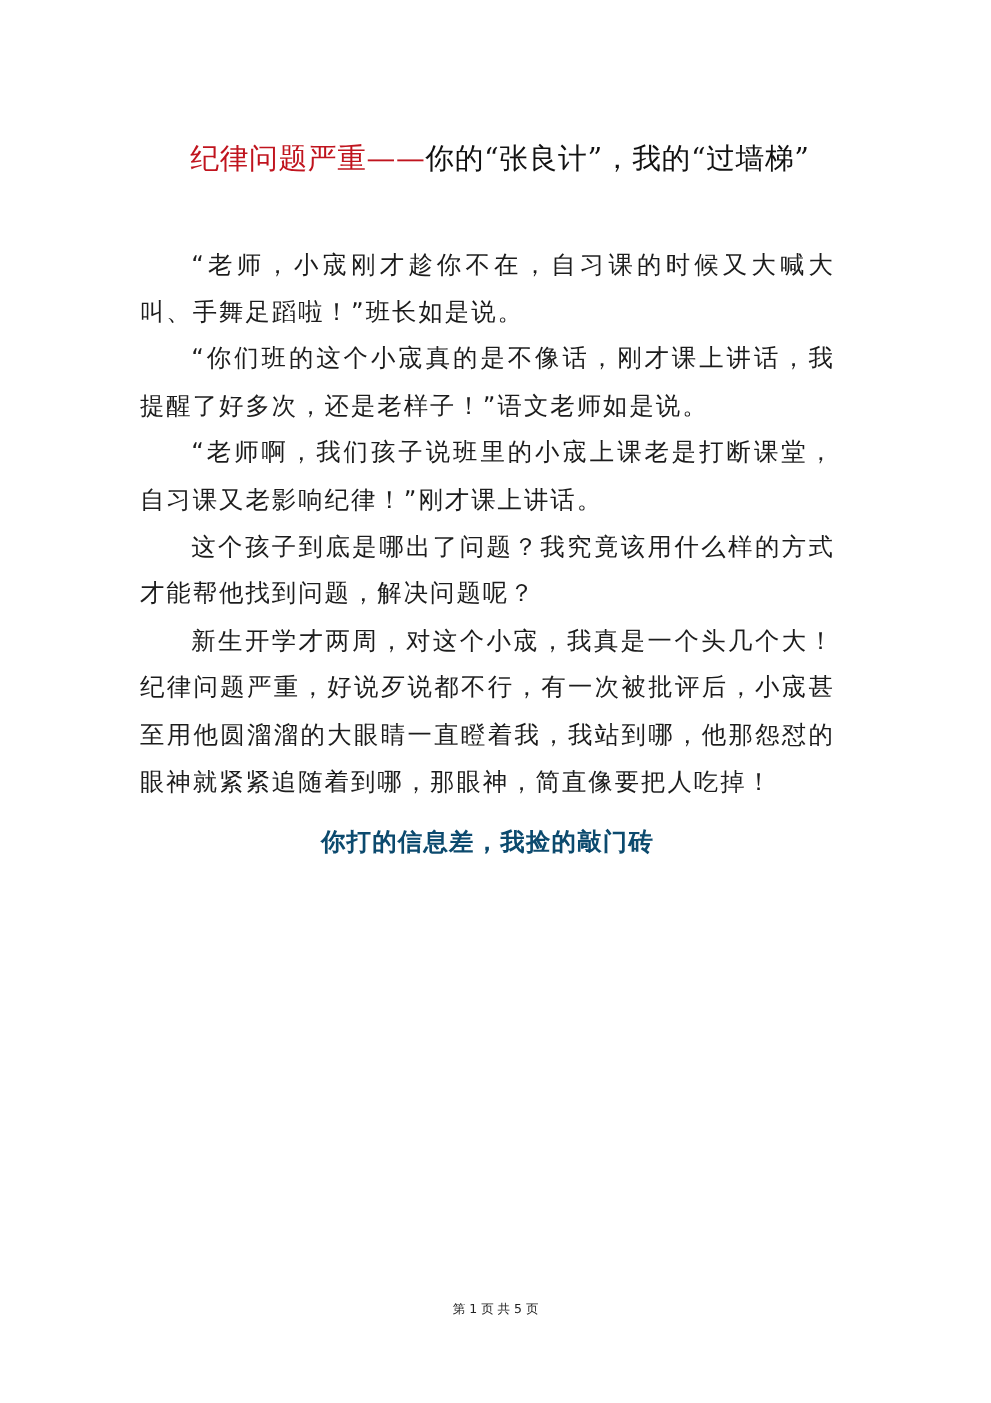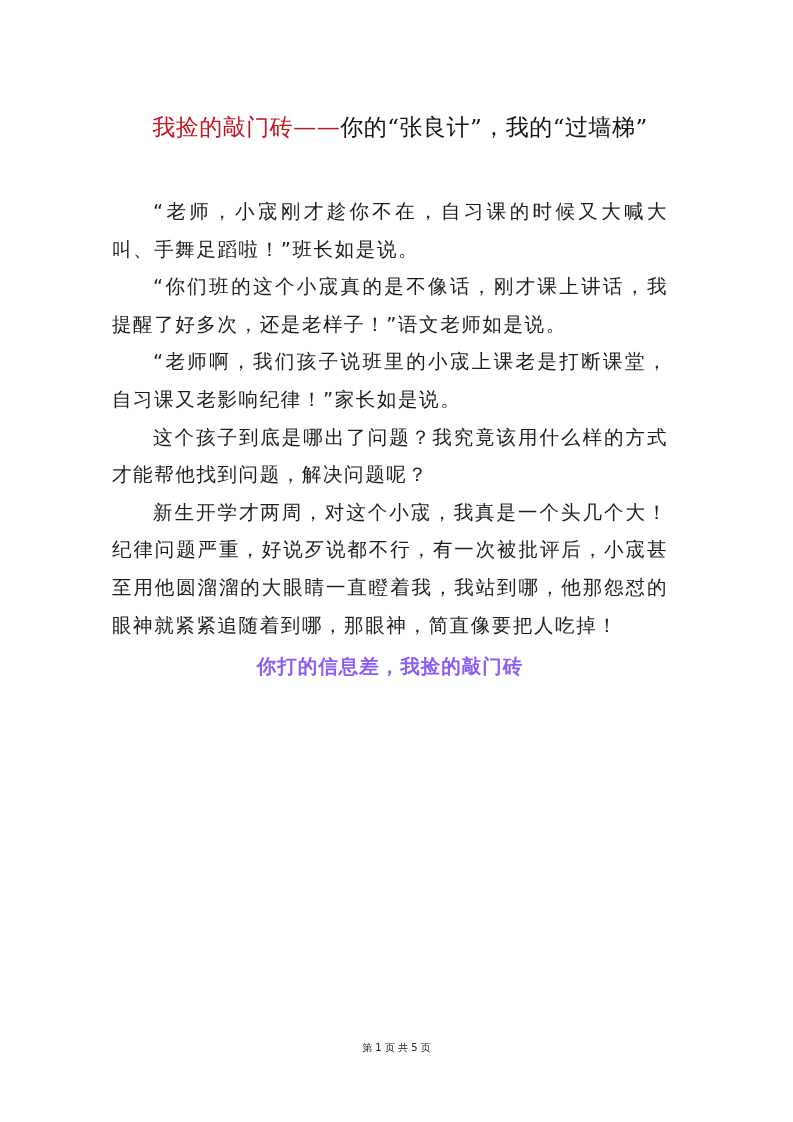--- a/index.html
+++ b/index.html
@@ -47,55 +47,55 @@
       letter-spacing: 1.6px;
       color: #1c1c1c;
     }
     .body-text p {
       margin: 0;
       text-indent: 41px;
       text-align: justify;
       text-align-last: left;
     }
     .body-text h2 {
-      margin: 4px;
+      margin: 11px;
       text-align: center;
       font-size: 19.5px;
       line-height: 37.6px;
       font-weight: bold;
       letter-spacing: 1px;
       font-family: "DejaVu Serif", "Liberation Serif", serif;
-      color: #8b5cf6;
+      color: #0c4a6e;
       text-indent: 0;
     }
     .footer {
       position: absolute;
       left: 0;
       top: 1040px;
       width: 793px;
       text-align: center;
       font-size: 10px;
       line-height: 16px;
       color: #222222;
       font-family: "DejaVu Sans", "Liberation Sans", sans-serif;
     }
   </style>
 </head>
 <body>
 
 <div class="page">
 
   <h1 class="title" style="margin:0;font-weight:normal;">
-    <span class="red">我捡的敲门砖</span><span class="red" style="color:#c0141e;">——</span><span>你的“张良计”，我的“过墙梯”</span>
+    <span class="red">纪律问题严重</span><span class="red" style="color:#c0141e;">——</span><span>你的“张良计”，我的“过墙梯”</span>
   </h1>
 
   <div class="body-text">
     <p>“老师，小宬刚才趁你不在，自习课的时候又大喊大叫、手舞足蹈啦！”班长如是说。</p>
     <p>“你们班的这个小宬真的是不像话，刚才课上讲话，我提醒了好多次，还是老样子！”语文老师如是说。</p>
-    <p>“老师啊，我们孩子说班里的小宬上课老是打断课堂，自习课又老影响纪律！”家长如是说。</p>
+    <p>“老师啊，我们孩子说班里的小宬上课老是打断课堂，自习课又老影响纪律！”刚才课上讲话。</p>
     <p>这个孩子到底是哪出了问题？我究竟该用什么样的方式才能帮他找到问题，解决问题呢？</p>
     <p>新生开学才两周，对这个小宬，我真是一个头几个大！纪律问题严重，好说歹说都不行，有一次被批评后，小宬甚至用他圆溜溜的大眼睛一直瞪着我，我站到哪，他那怨怼的眼神就紧紧追随着到哪，那眼神，简直像要把人吃掉！</p>
     <h2>你打的信息差，我捡的敲门砖</h2>
   </div>
 
   <div class="footer">第 1 页 共 5 页</div>
 
 </div>
 
 </body></html>

